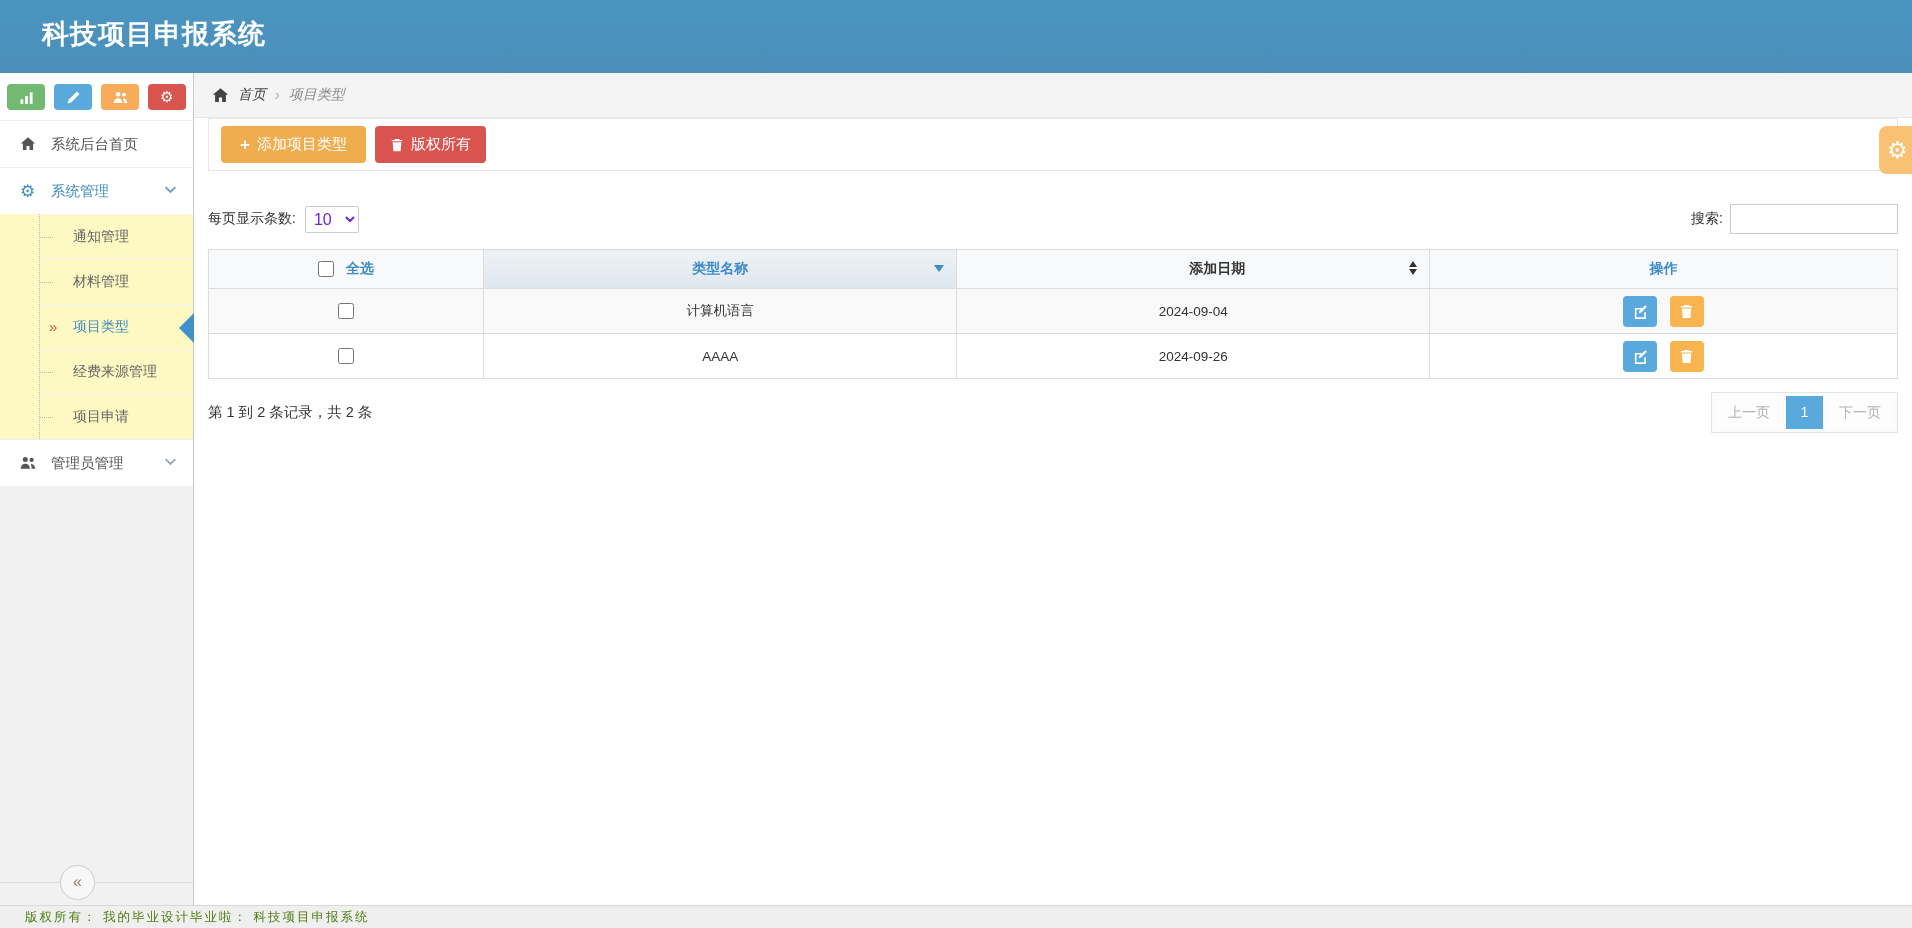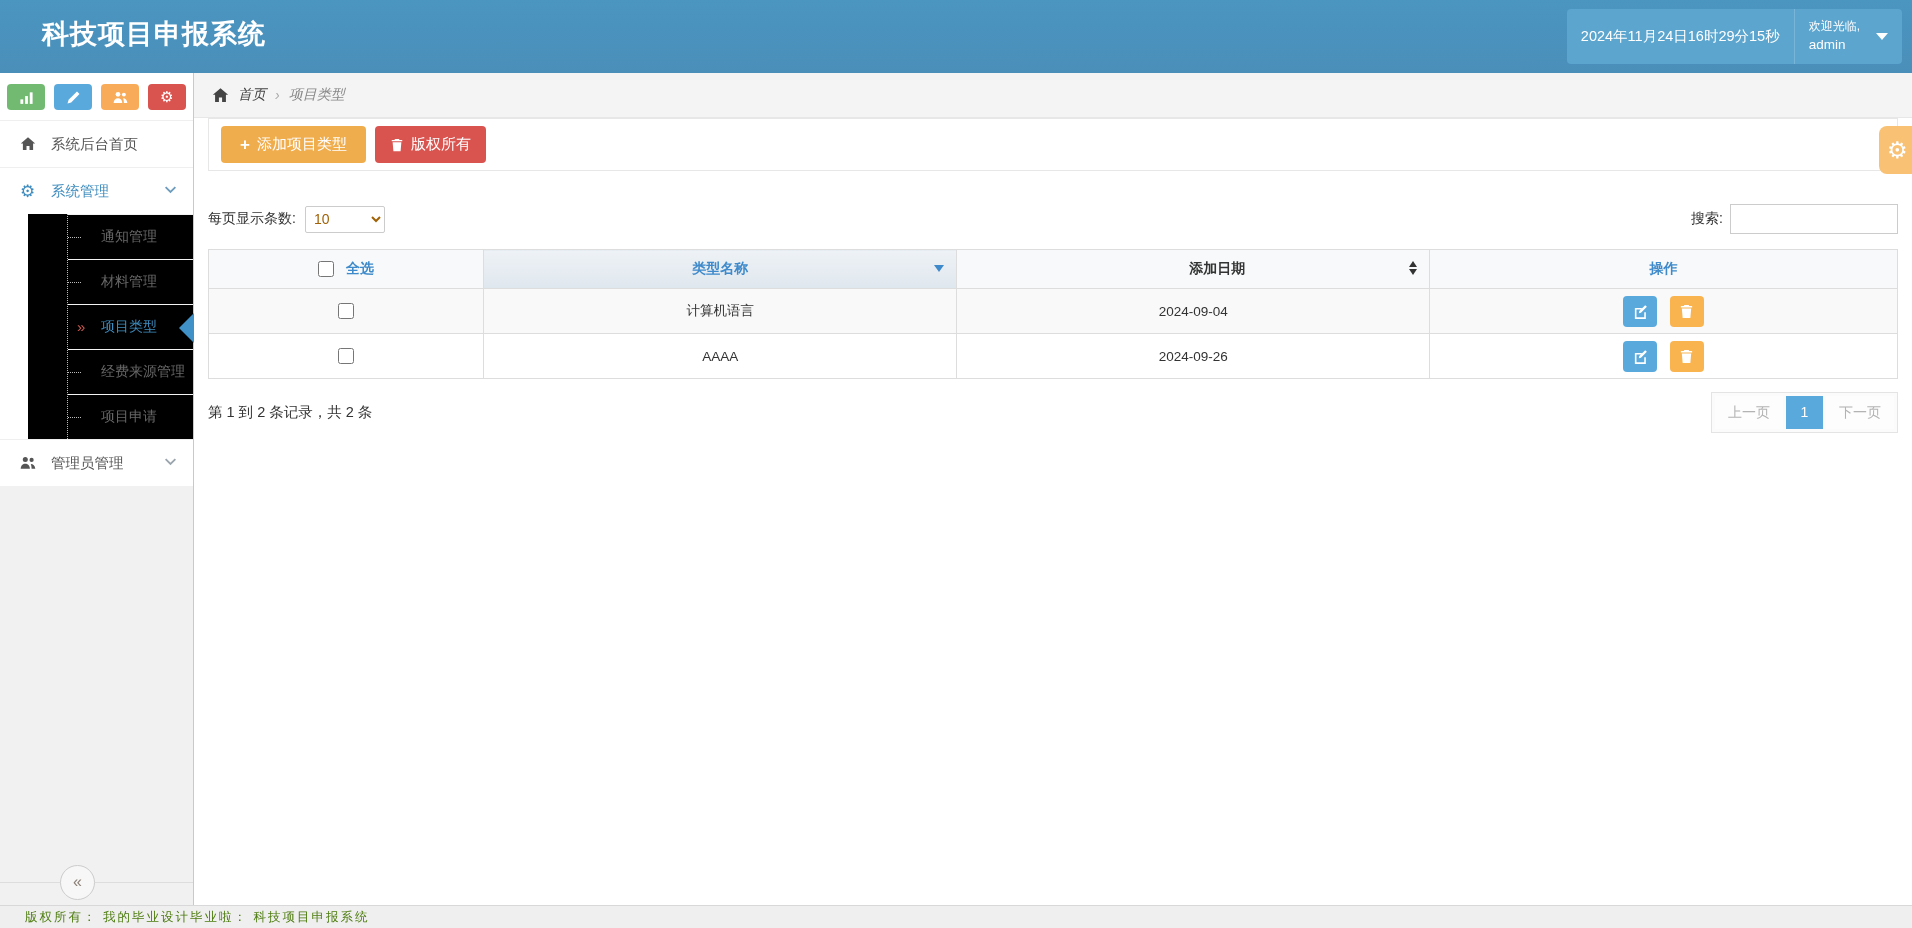--- a/index.html
+++ b/index.html
@@ -37,21 +37,21 @@
   .nav { background: #fff; }
   .nav-item { height: 47px; display: flex; align-items: center; padding-left: 17px; border-top: 1px solid #efefef;
     font-size: 14.5px; color: #555; cursor: pointer; position: relative; }
   .nav-item .n-icon { width: 21px; margin-right: 13px; display: flex; justify-content: center; color: #555; }
   .nav-item .n-icon svg { width: 16px; height: 16px; fill: currentColor; }
   .nav-item.blue, .nav-item.blue .n-icon { color: #3f8cbe; }
   .nav-item .chev { position: absolute; right: 16px; color: #6f9dbd; }
   .nav-item .chev svg { width: 13px; height: 13px; }
   .gear-glyph2 { font-size: 17px; line-height: 1; font-family: "DejaVu Sans", sans-serif; }
 
-  .submenu { background: #000000; margin-left: 28px; }
+  .submenu { background: #fef9c3; }
   .submenu-inner { margin-left: 39px; border-left: 1px dotted #bbb; }
   .sub-item { height: 45px; display: flex; align-items: center; padding-left: 33px; font-size: 14px; color: #666;
     cursor: pointer; position: relative; border-top: 1px solid #f3f3f3; }
   .sub-item::before { content: ""; position: absolute; left: 0; top: 22px; width: 13px; border-top: 1px dotted #bbb; }
   .sub-item.active { color: #3f8cbe; }
   .sub-item.active::before { display: none; }
   .active-marker { position: absolute; left: 9px; top: 13px; color: #c9574f; font-size: 15px; }
   .active-arrow { position: absolute; right: -1px; top: 8px; width: 0; height: 0;
     border-top: 15px solid transparent; border-bottom: 15px solid transparent; border-right: 15px solid #4191c9; }
 
@@ -79,22 +79,22 @@
   .btn-del { background: #d9534f; padding: 0 15px; }
   .btn svg { width: 14px; height: 14px; fill: #fff; }
   .plus-glyph { font-size: 17px; font-weight: bold; line-height: 1; }
 
   .gear-float { position: absolute; right: -13px; top: 8px; width: 46px; height: 48px; background: #f8c173;
     border-radius: 8px; color: #fff; display: flex; align-items: center; padding-left: 8px; cursor: pointer; }
   .gear-float .gear-glyph3 { font-size: 23px; font-family: "DejaVu Sans", sans-serif; }
 
   .controls-row { margin-top: 33px; display: flex; justify-content: space-between; align-items: center; }
   .per-page { display: flex; align-items: center; font-size: 14px; color: #333; }
-  .per-page select { margin-left: 9px; width: 80px; height: 27px; border: 1px solid #ccc; border-radius: 2px;
-    font-size: 14px; color: #a16207; padding: 0 4px; background: #fff; font-family: inherit; }
+  .per-page select { margin-left: 9px; width: 54px; height: 27px; border: 1px solid #ccc; border-radius: 2px;
+    font-size: 16px; color: #6d28d9; padding: 0 4px; background: #fff; font-family: inherit; }
   .search-wrap { display: flex; align-items: center; font-size: 14px; color: #333; }
   .search-wrap input { margin-left: 7px; width: 168px; height: 30px; border: 1px solid #ccc; padding: 0 8px; font-size: 14px; font-family: inherit; }
 
   table.grid { margin-top: 15px; width: 100%; border-collapse: collapse; }
   .grid th, .grid td { border: 1px solid #ddd; text-align: center; }
   .grid th { height: 39px; font-size: 14px; font-weight: bold; background: #f7f9fa; position: relative; cursor: pointer; }
   .grid th.sorted { background: linear-gradient(#eef2f6, #dfe7ee); margin-left: 31px; }
   .th-blue { color: #3e8aca; }
   .th-dark { color: #333; }
   .grid td { height: 45px; font-size: 13.5px; color: #333; }
@@ -130,29 +130,20 @@
     display: flex; justify-content: flex-start; align-items: center; padding: 0 18px 0 25px;
     font-size: 12.5px; color: #4d7c0f; letter-spacing: 2px; }
 </style>
 </head>
 <body>
 
 <div class="app">
 
   <header class="hdr">
     <div class="hdr-title">科技项目申报系统</div>
-    <div class="user-box">
-      <span class="user-date">2024年11月24日16时29分15秒</span>
-      <span class="user-sep"></span>
-      <span class="user-id">
-        <div class="user-welcome">欢迎光临,</div>
-        <div class="user-name">admin</div>
-      </span>
-      <span class="caret-down"></span>
-    </div>
   </header>
 
   <div class="body-row">
 
     <aside class="sidebar">
       <div class="shortcuts">
         <button class="sc-btn sc-green">
           <svg viewBox="0 0 16 16">
               <rect x="1.5" y="10" width="3" height="4.8"></rect>
               <rect x="6.5" y="6.5" width="3" height="8.3"></rect>

